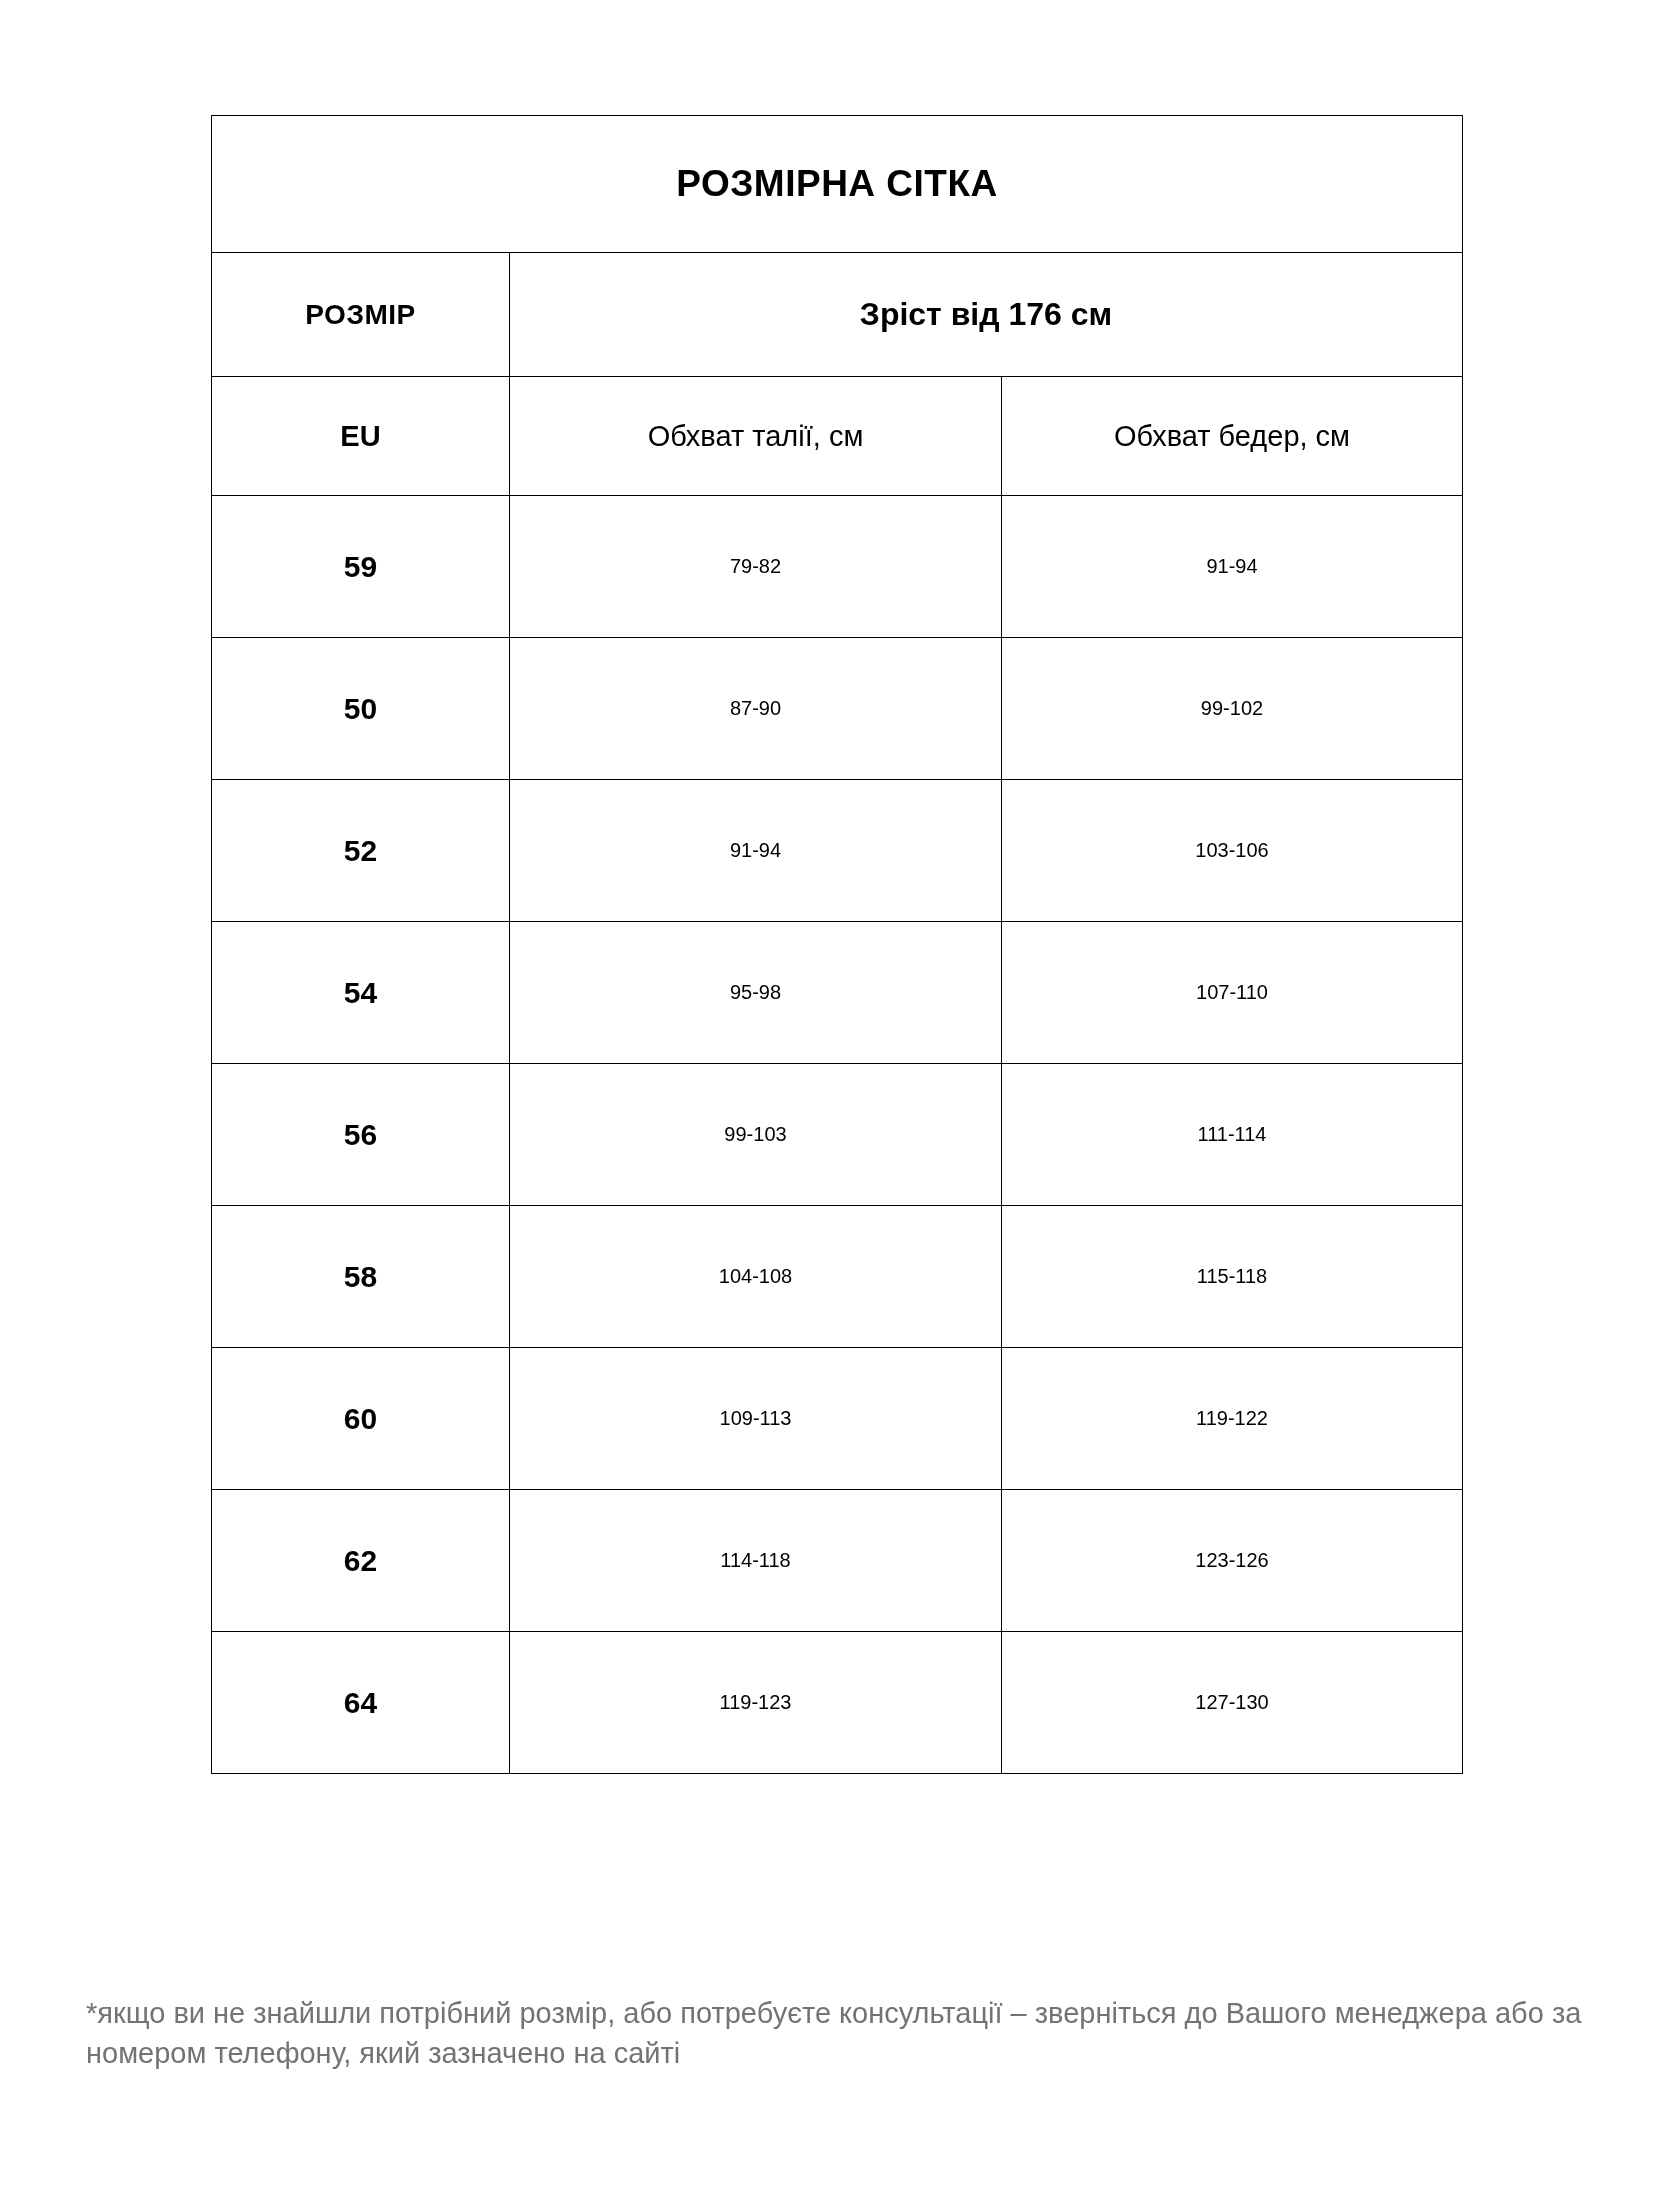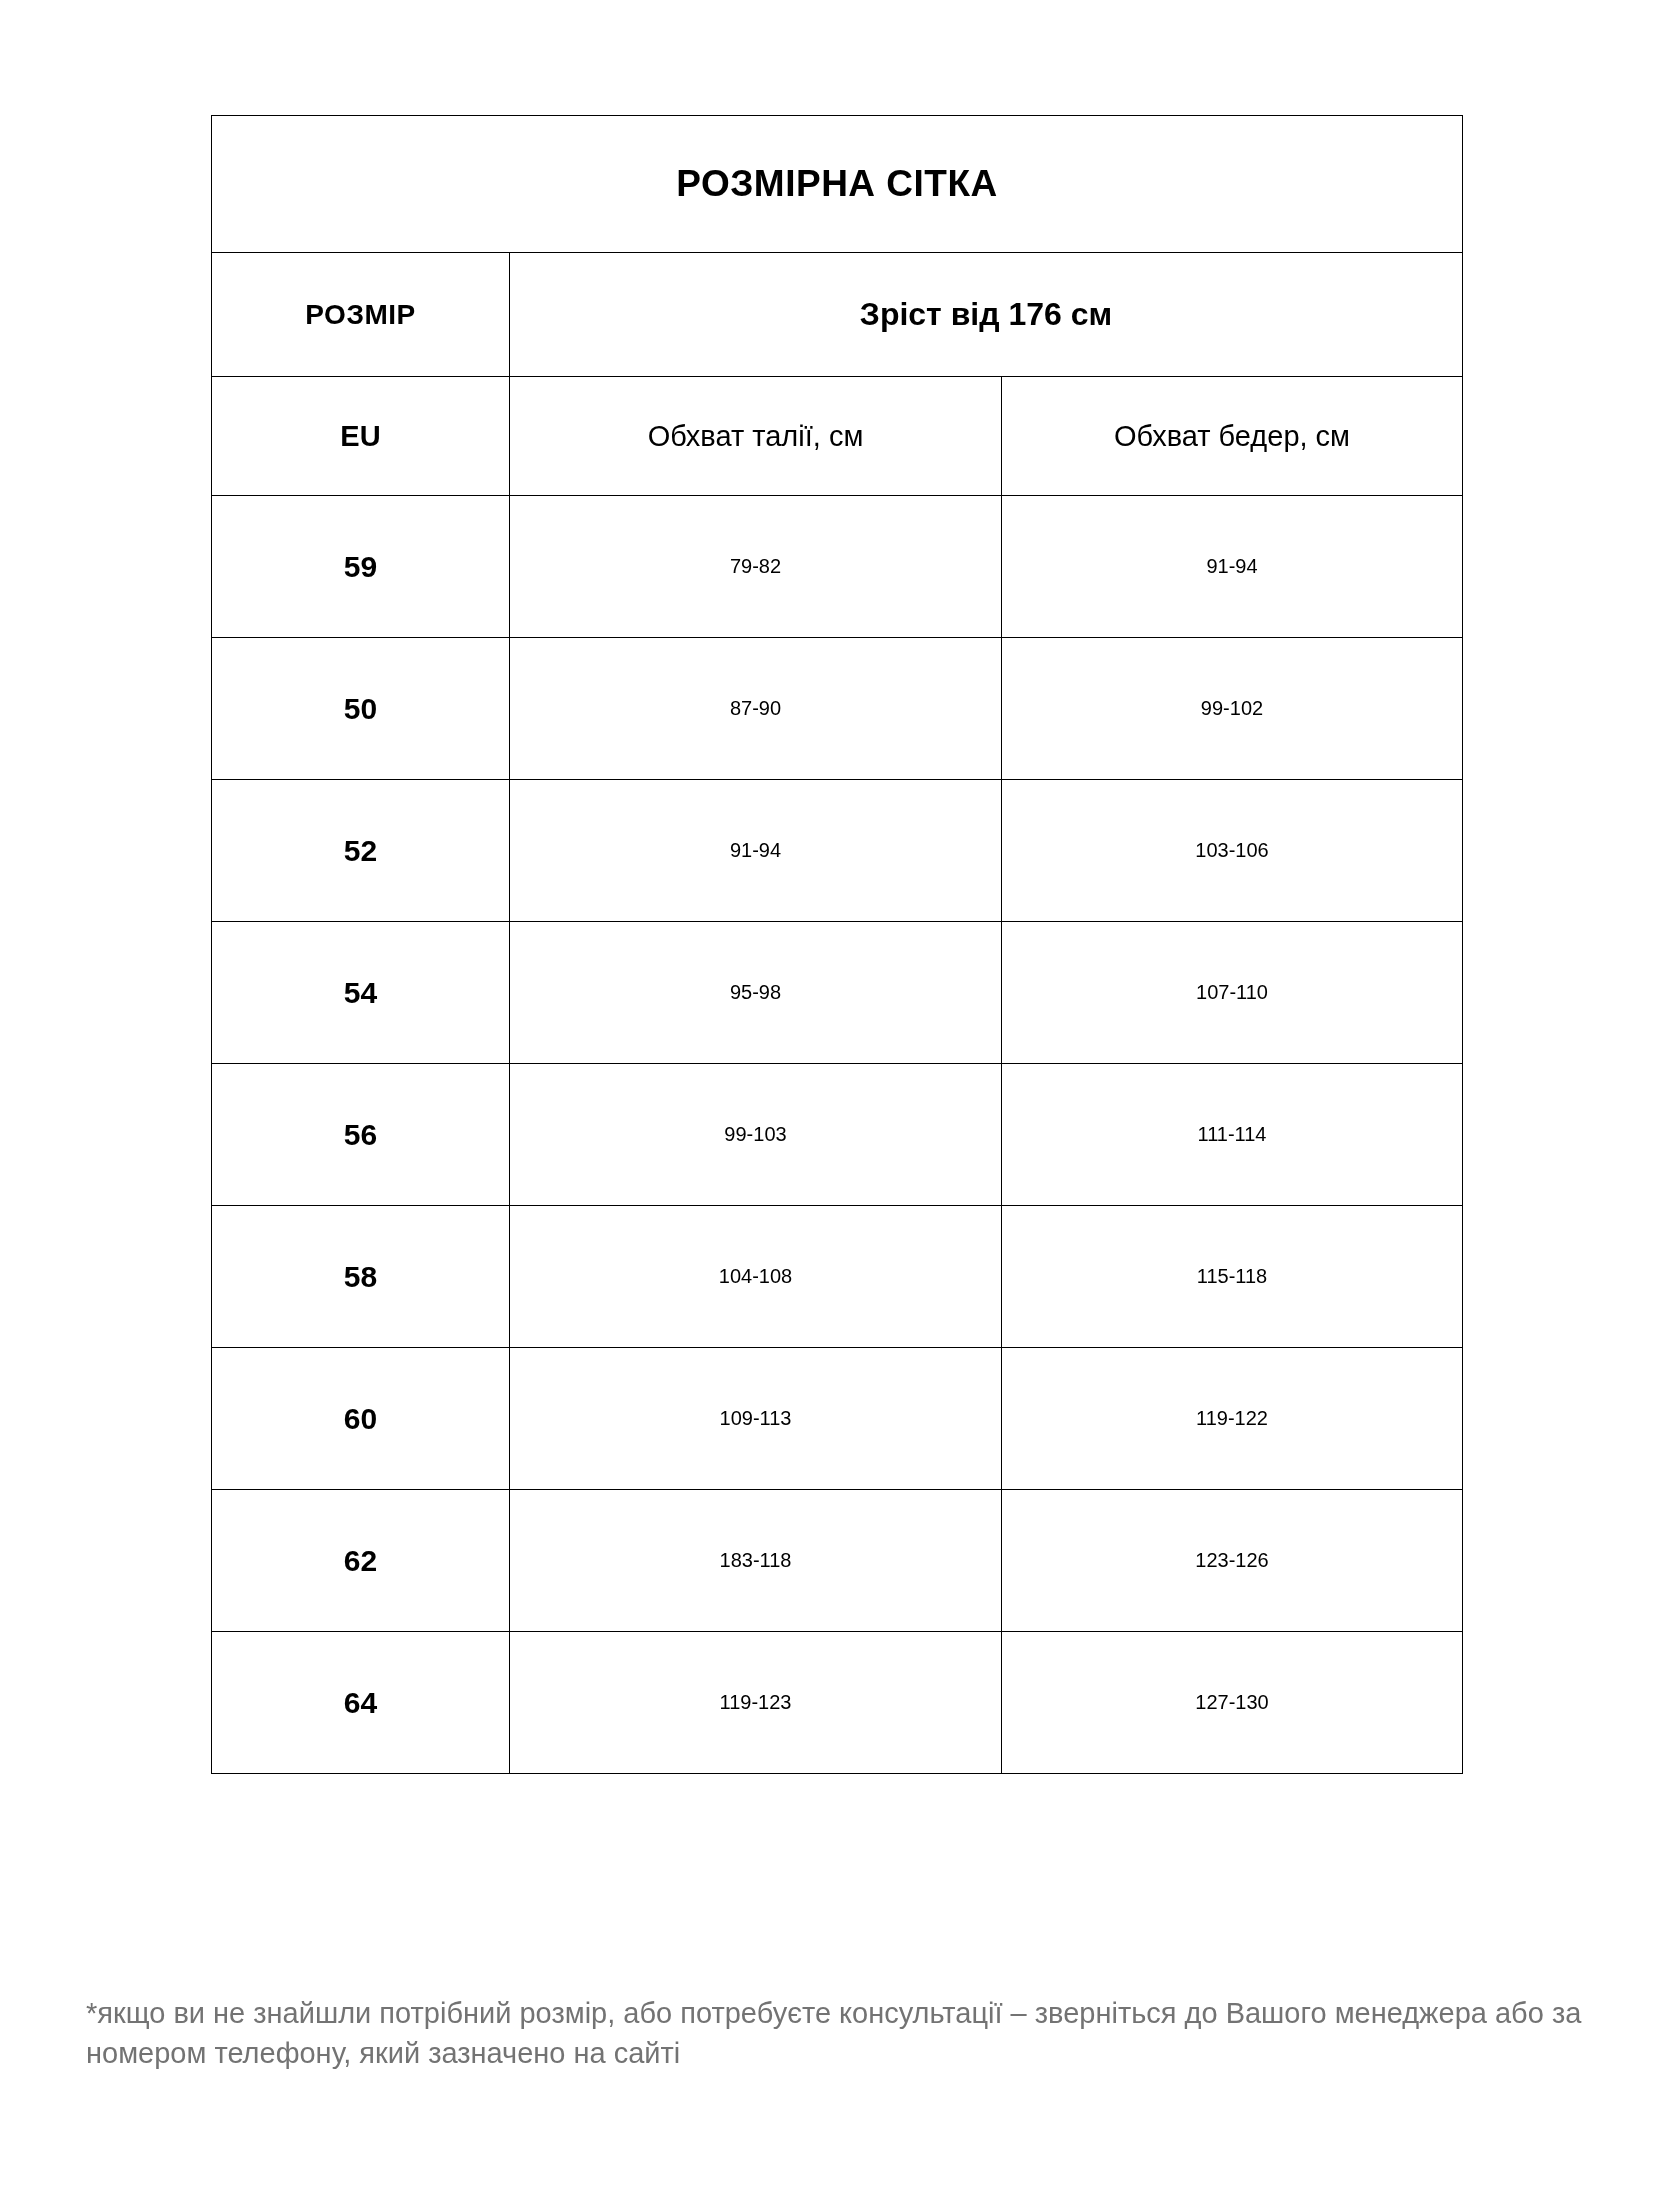--- a/index.html
+++ b/index.html
@@ -138,21 +138,21 @@
         <td>104-108</td>
         <td>115-118</td>
       </tr>
       <tr class="data-row">
         <td class="size">60</td>
         <td>109-113</td>
         <td>119-122</td>
       </tr>
       <tr class="data-row">
         <td class="size">62</td>
-        <td>183-118</td>
+        <td>114-118</td>
         <td>123-126</td>
       </tr>
       <tr class="data-row">
         <td class="size">64</td>
         <td>119-123</td>
         <td>127-130</td>
       </tr>
     </tbody>
   </table>
 

